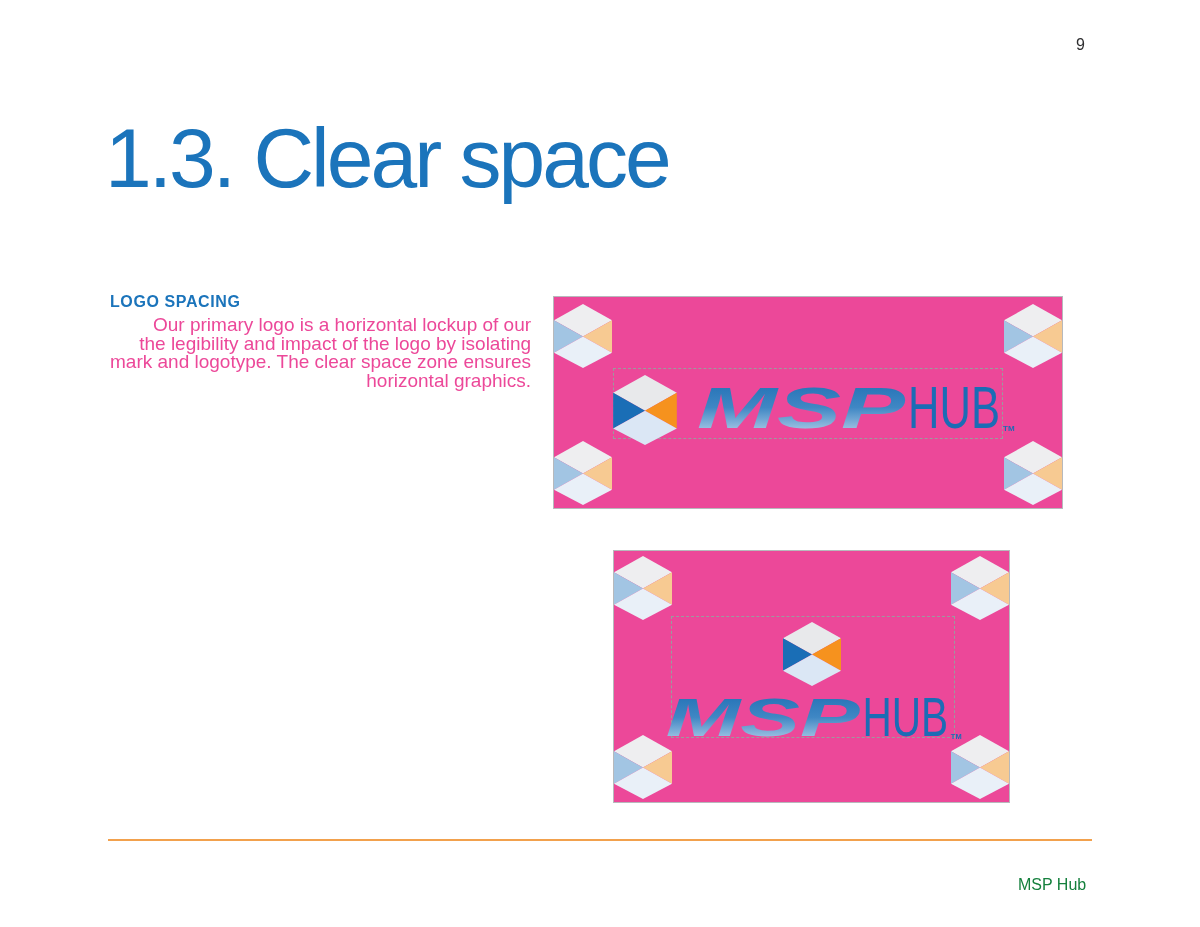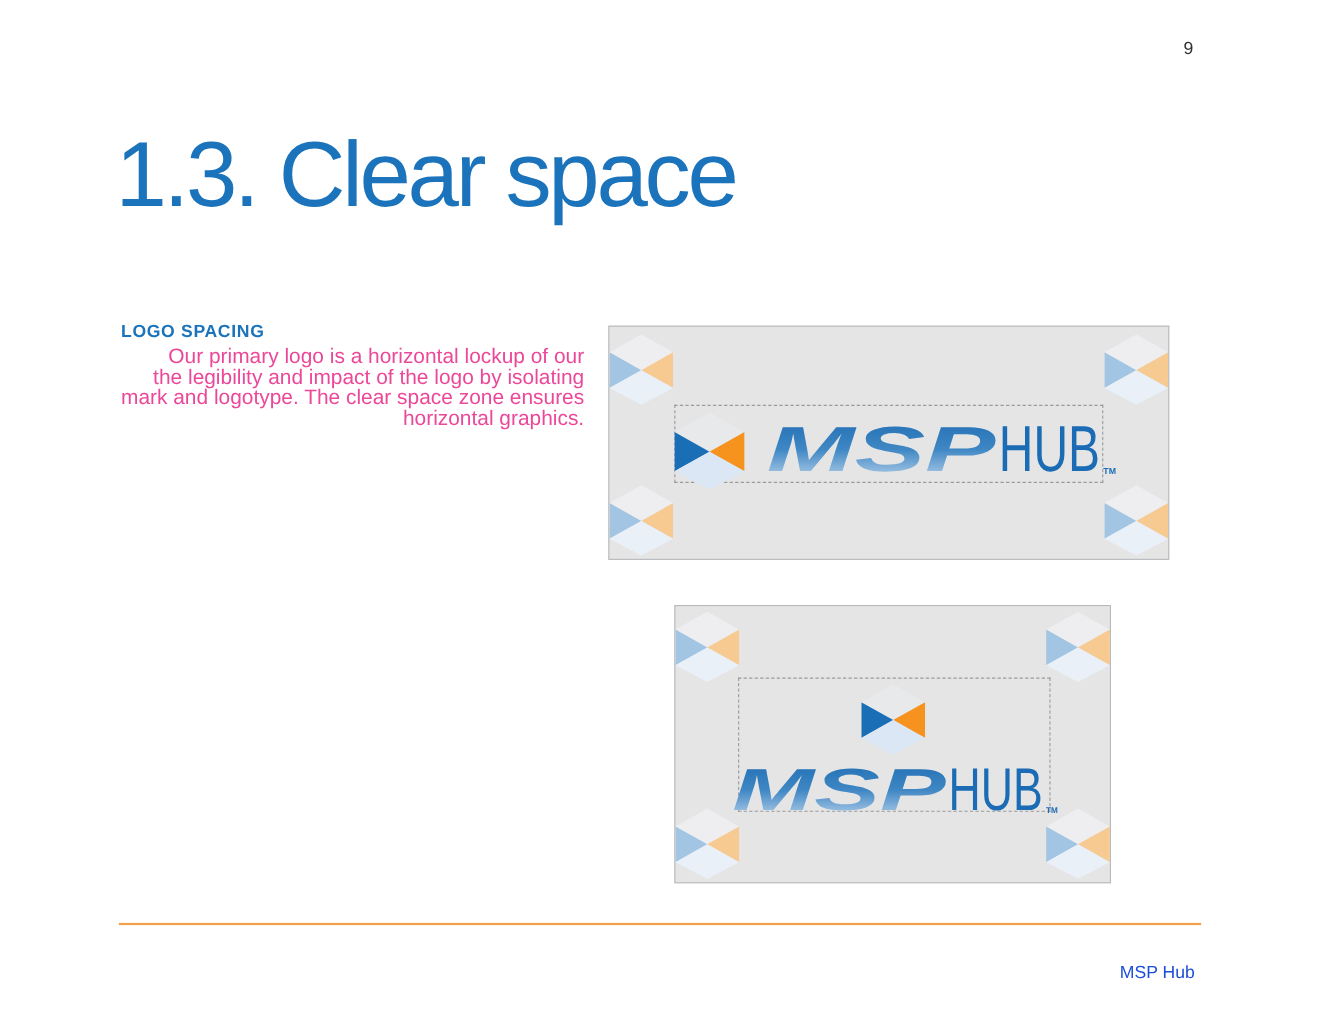--- a/index.html
+++ b/index.html
@@ -47,21 +47,21 @@
     font-size: 19px;
     line-height: 18.5px;
     color: #ec4899;
     text-align: right;
   }
   .section-body .body-line { white-space: nowrap; }
 
   
   .diagram {
     position: absolute;
-    background: #e5e5e5;
+    background: #ec4899;
     border: 1px solid #b7b9bc;
     overflow: hidden;
   }
   .diagram-1 { left: 553px; top: 296px; width: 510px; height: 213px; }
   .diagram-2 { left: 613px; top: 550px; width: 397px; height: 253px; }
 
   .clear-space-rect {
     position: absolute;
     border: 1px dashed #9b9b9d;
   }
@@ -228,15 +228,15 @@
 
     <svg class="wordmark" viewBox="0 0 322 50">
       <text class="wm-msp" x="3" y="43" textLength="208" lengthAdjust="spacingAndGlyphs">MSP</text>
       <text class="wm-hub" x="214" y="43" textLength="92" lengthAdjust="spacingAndGlyphs" fill="#1b6cb5">HUB</text>
       <text class="wm-tm" x="309" y="46" fill="#1b6cb5">TM</text>
     </svg>
   </div>
 
   <hr class="footer-rule" style="background: rgb(242, 161, 77);">
 
-  <div class="footer-brand" style="color: #1d4ed8;">MSP Hub</div>
+  <div class="footer-brand" style="color: #15803d;">MSP Hub</div>
 
 </div>
 
 </body></html>

